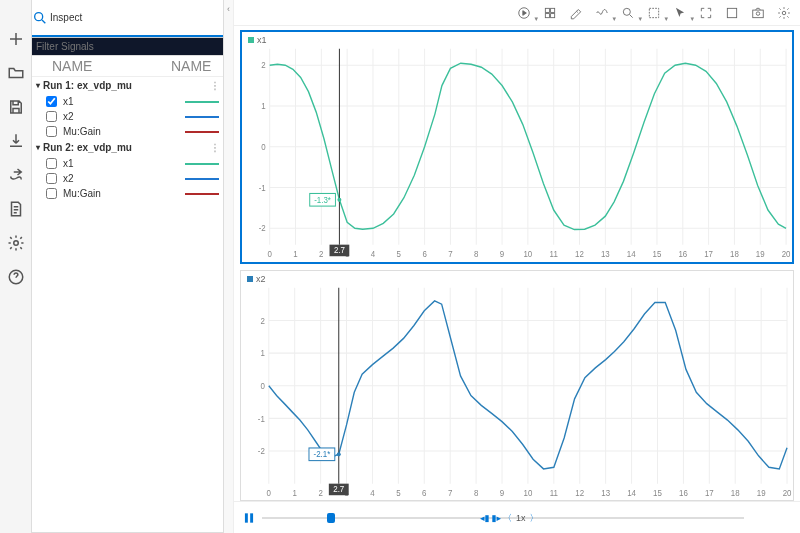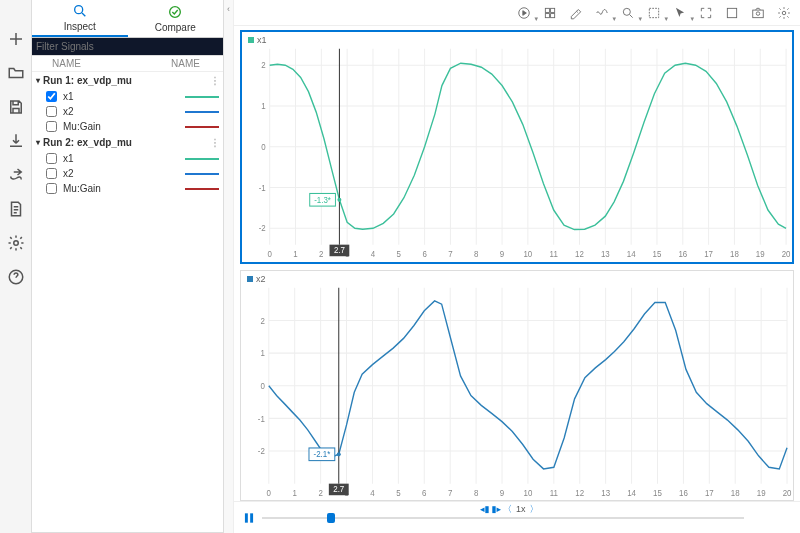--- a/index.html
+++ b/index.html
@@ -7,25 +7,25 @@
   .root { display: flex; width: 800px; height: 533px; }
 
   
   .left-toolbar { width: 32px; background: #f5f5f5; border-right: 1px solid #ddd; display: flex; flex-direction: column; align-items: center; padding-top: 28px; gap: 12px; }
   .left-toolbar .tool { width: 22px; height: 22px; display: flex; align-items: center; justify-content: center; cursor: pointer; color: #555; }
   .left-toolbar svg { width: 18px; height: 18px; stroke: #555; fill: none; stroke-width: 2; }
 
   
   .signals-panel { width: 192px; display: flex; flex-direction: column; border-right: 1px solid #ddd; }
   .tabs { display: flex; height: 38px; border-bottom: 1px solid #ccc; }
-  .tab { flex: 1; display: flex; flex-direction: column; align-items: center; justify-content: center; gap: 2px; cursor: pointer; font-size: 10px; }
+  .tab { flex: 1; display: flex; flex-direction: row; align-items: center; justify-content: flex-start; gap: 2px; cursor: pointer; font-size: 10px; }
   .tab.active { border-bottom: 2px solid #0076d6; }
   .tab svg { width: 16px; height: 16px; }
   .filter { width: 100%; border: none; border-bottom: 1px solid #ddd; padding: 3px 4px; font-size: 10px; color: #999; background: #0f172a; }
-  .headers { display: flex; font-size: 10px; color: #888; border-bottom: 1px solid #eee; padding: 2px 4px; gap: 20px; }
+  .headers { display: flex; font-size: 14px; color: #888; border-bottom: 1px solid #eee; padding: 2px 4px; gap: 20px; }
   .headers .h-name { flex: 1; padding-left: 16px; }
   .headers .h-line { width: 48px; }
   .tree { flex: 1; overflow: auto; }
   .run { font-size: 10px; font-weight: bold; padding: 3px 4px; display: flex; align-items: center; cursor: pointer; }
   .run .tri { margin-right: 3px; font-size: 8px; }
   .run .opts { margin-left: auto; color: #bbb; letter-spacing: -1px; }
   .sig { display: flex; align-items: center; padding: 2px 4px 2px 14px; font-size: 10px; }
   .sig input[type=checkbox] { width: 11px; height: 11px; margin-right: 6px; }
   .sig .sig-name { flex: 1; }
   .sig .swatch { width: 34px; height: 2px; }
@@ -60,21 +60,21 @@
 
   
   .playback { height: 32px; display: flex; align-items: center; padding: 0 8px; gap: 6px; border-top: 1px solid #eee; }
   .play-btn { width: 14px; height: 14px; cursor: pointer; color: #0076d6; display: flex; align-items: center; }
   .slider-wrap { flex: 1; position: relative; height: 14px; }
   .slider-track { position: absolute; top: 6px; left: 0; right: 0; height: 2px; background: #ddd; }
   .slider-thumb { position: absolute; top: 2px; width: 8px; height: 10px; background: #0076d6; border-radius: 2px; cursor: pointer; }
   .time-label { font-size: 10px; color: #666; white-space: nowrap; margin-top: 47px; }
   .step-controls { display: flex; align-items: center; gap: 2px; font-size: 10px; color: #0076d6; position: absolute; bottom: 2px; left: 246px; }
   .step-controls span { cursor: pointer; font-size: 9px; }
-  .speed { font-size: 9px; color: #555; margin: 17px 2px; }
+  .speed { font-size: 9px; color: #555; margin: 8px 2px; }
 </style>
 </head>
 <body>
 
 <div class="root">
 
   <div class="left-toolbar">
     <div class="tool">
         <svg viewBox="0 0 24 24">
           <path d="M12 4v16M4 12h16"></path>
@@ -120,27 +120,20 @@
   </div>
 
   <div class="signals-panel">
     <div class="tabs">
       <div class="tab active">
         <svg viewBox="0 0 24 24" stroke="#0076d6" fill="none" stroke-width="2">
             <circle cx="10" cy="10" r="6"></circle>
             <path d="M15 15l5 5"></path>
           </svg>
         <span>Inspect</span>
-      </div>
-      <div class="tab">
-        <svg viewBox="0 0 24 24" stroke="#2ca02c" fill="none" stroke-width="2">
-            <circle cx="12" cy="12" r="8"></circle>
-            <path d="M8 12l3 3 5-6"></path>
-          </svg>
-        <span>Compare</span>
       </div>
     </div>
     <input class="filter" placeholder="Filter Signals" style="">
     <div class="headers">
       <span class="h-name">NAME</span>
       <span class="h-line">NAME</span>
     </div>
     <div class="tree" id="tree">
         <div class="run">
           <span class="tri">▾</span>

